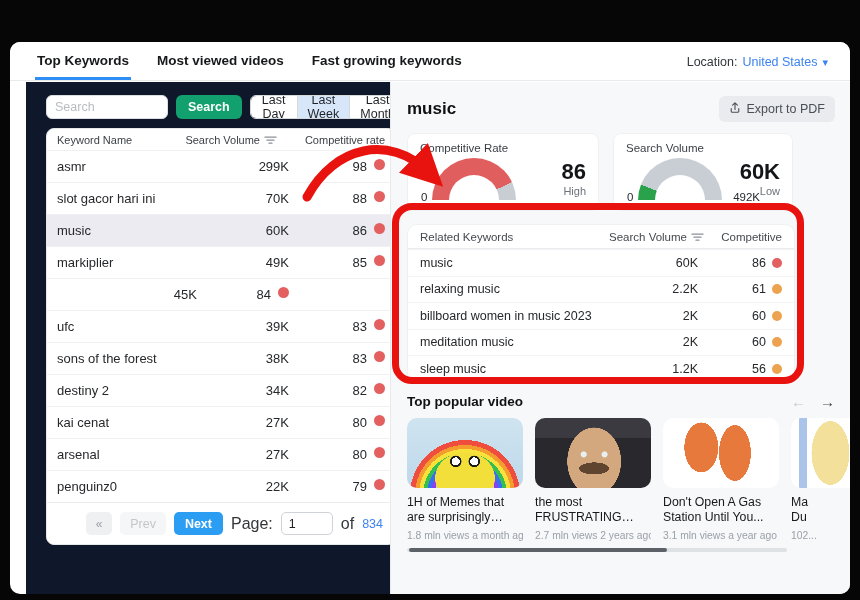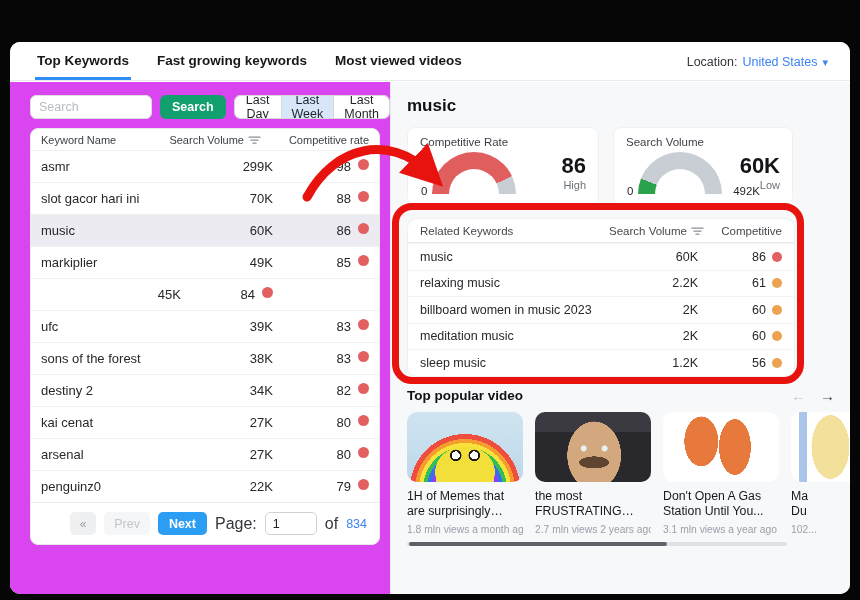--- a/index.html
+++ b/index.html
@@ -11,21 +11,21 @@
 
   
   .tabs-bar { position:absolute; left:0; top:0; width:100%; height:39px; border-bottom:1px solid #e9eaed; display:flex; align-items:flex-end; padding:0 22px 0 25px; background:#fff; z-index:5; }
   .tab { font-size:13.5px; font-weight:600; color:#17181a; padding:10px 2px 9px; margin-right:24px; cursor:pointer; border-bottom:3px solid transparent; }
   .tab[data-active="true"] { border-bottom:3px solid #2f8ef5; }
   .location { margin-left:auto; font-size:12.5px; color:#33363a; padding-bottom:11px; display:flex; align-items:center; gap:5px; }
   .location .loc-value { color:#3c82f0; font-weight:500; }
   .location .chev { color:#3c82f0; font-size:11px; }
 
   
-  .left-panel { position:absolute; left:0; top:40px; width:380px; bottom:0; background:#d946ef; padding:13px 0 0 20px; }
+  .left-panel { position:absolute; left:16px; top:40px; width:380px; bottom:0; background:#0f172a; padding:13px 0 0 20px; }
   .controls { display:flex; align-items:center; gap:8px; }
   .search-input { width:122px; height:24px; border:1px solid #dcdee1; border-radius:6px; font-size:12.5px; padding:0 8px; color:#333; outline:none; font-family:"Liberation Sans",sans-serif; }
   .search-input::placeholder { color:#b9bdc2; }
   .btn-search { height:24px; padding:0 12px; background:#12a06e; color:#fff; border:none; border-radius:6px; font-size:12.5px; font-weight:600; cursor:pointer; font-family:"Liberation Sans",sans-serif; }
   .range-group { display:flex; border:1px solid #d6d8db; border-radius:6px; overflow:hidden; }
   .range-btn { height:22px; padding:0 10px; font-size:12.5px; color:#1f2328; background:#fff; border:none; border-left:1px solid #d6d8db; cursor:pointer; display:flex; align-items:center; font-family:Liberation Sans, sans-serif; }
   .range-btn:first-child { border-left:none; }
   .range-btn[data-selected="true"] { background:#d8e6fa; }
 
   .table-card { width:350px; margin-top:9px; border:1px solid #e7e8ea; border-radius:8px; background:#fff; overflow:hidden; }
@@ -130,23 +130,23 @@
 </head>
 <body>
 
 <div class="stage">
   <div class="window">
 
     <div class="tabs-bar">
 
         <div class="tab" data-active="true">Top Keywords</div>
 
+        <div class="tab" data-active="false">Most viewed videos</div>
+
         <div class="tab" data-active="false">Fast growing keywords</div>
-
-        <div class="tab" data-active="false">Most viewed videos</div>
 
       <div class="location">
         <span>Location:</span>
         <span class="loc-value">United States</span>
         <span class="chev">▾</span>
       </div>
     </div>
 
     <div class="left-panel">
       <div class="controls">
@@ -284,20 +284,26 @@
           <input class="pg-input" type="text" value="1" style="">
           <span class="pg-label">of</span>
           <span class="pg-total">834</span>
         </div>
       </div>
     </div>
 
     <div class="right-panel">
       <div class="detail-header">
         <span class="detail-title">music</span>
+        <button class="btn-export">
+          <span><svg width="12" height="13" viewBox="0 0 14 14" fill="none">
+                <path d="M7 9.2V1.8M4.2 4.3L7 1.5l2.8 2.8M2.6 8.2v3.6a.7.7 0 0 0 .7.7h7.4a.7.7 0 0 0 .7-.7V8.2" stroke="#4a4f55" stroke-width="1.3" stroke-linecap="round" stroke-linejoin="round"></path>
+              </svg></span>
+          <span>Export to PDF</span>
+        </button>
       </div>
 
       <div class="gauge-row">
 
           <div class="gauge-card">
             <div class="gauge-title">Competitive Rate</div>
             <div class="gauge-body">
               <div class="gauge-wrap">
                 <div class="gauge-clip">
                   <div class="gauge-arc" style="--deg: 154.8deg; --c: #e05e5d;"></div>

